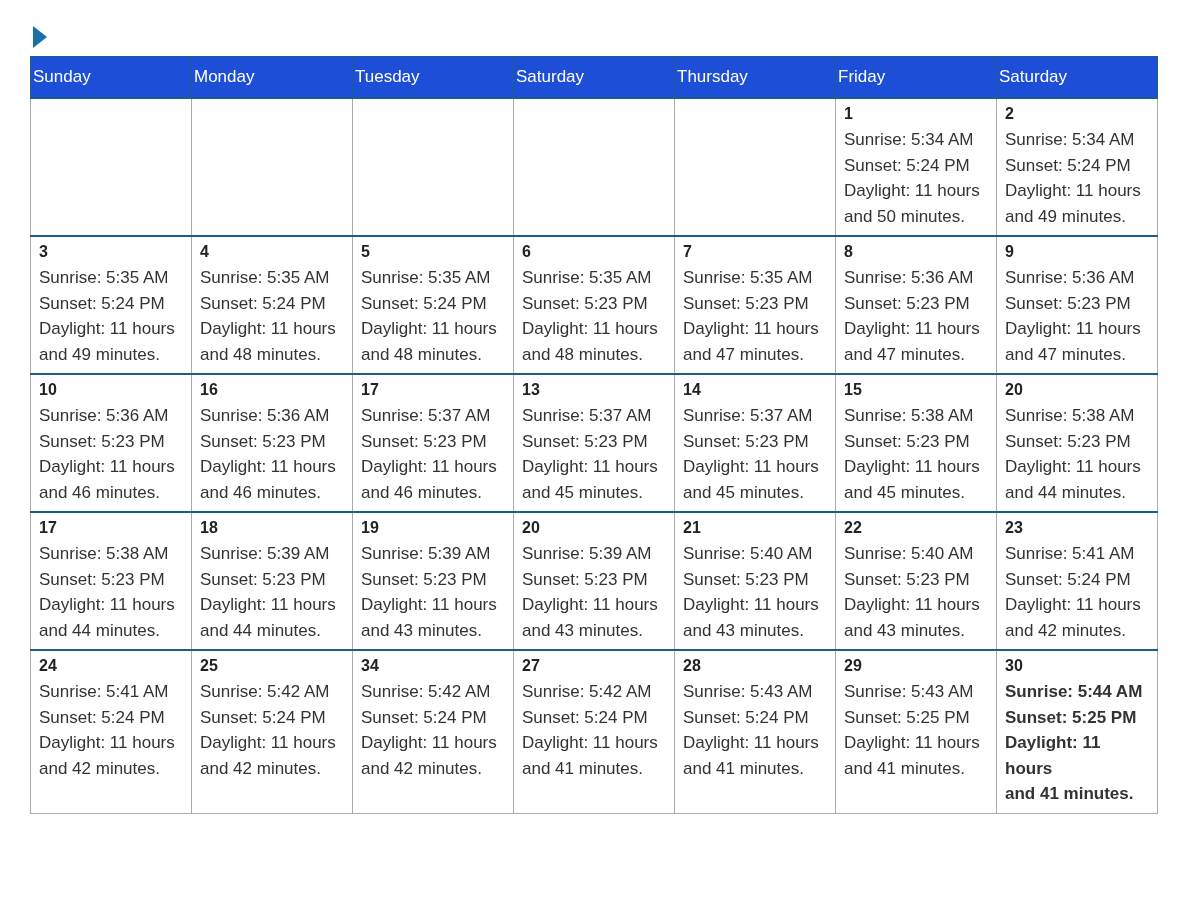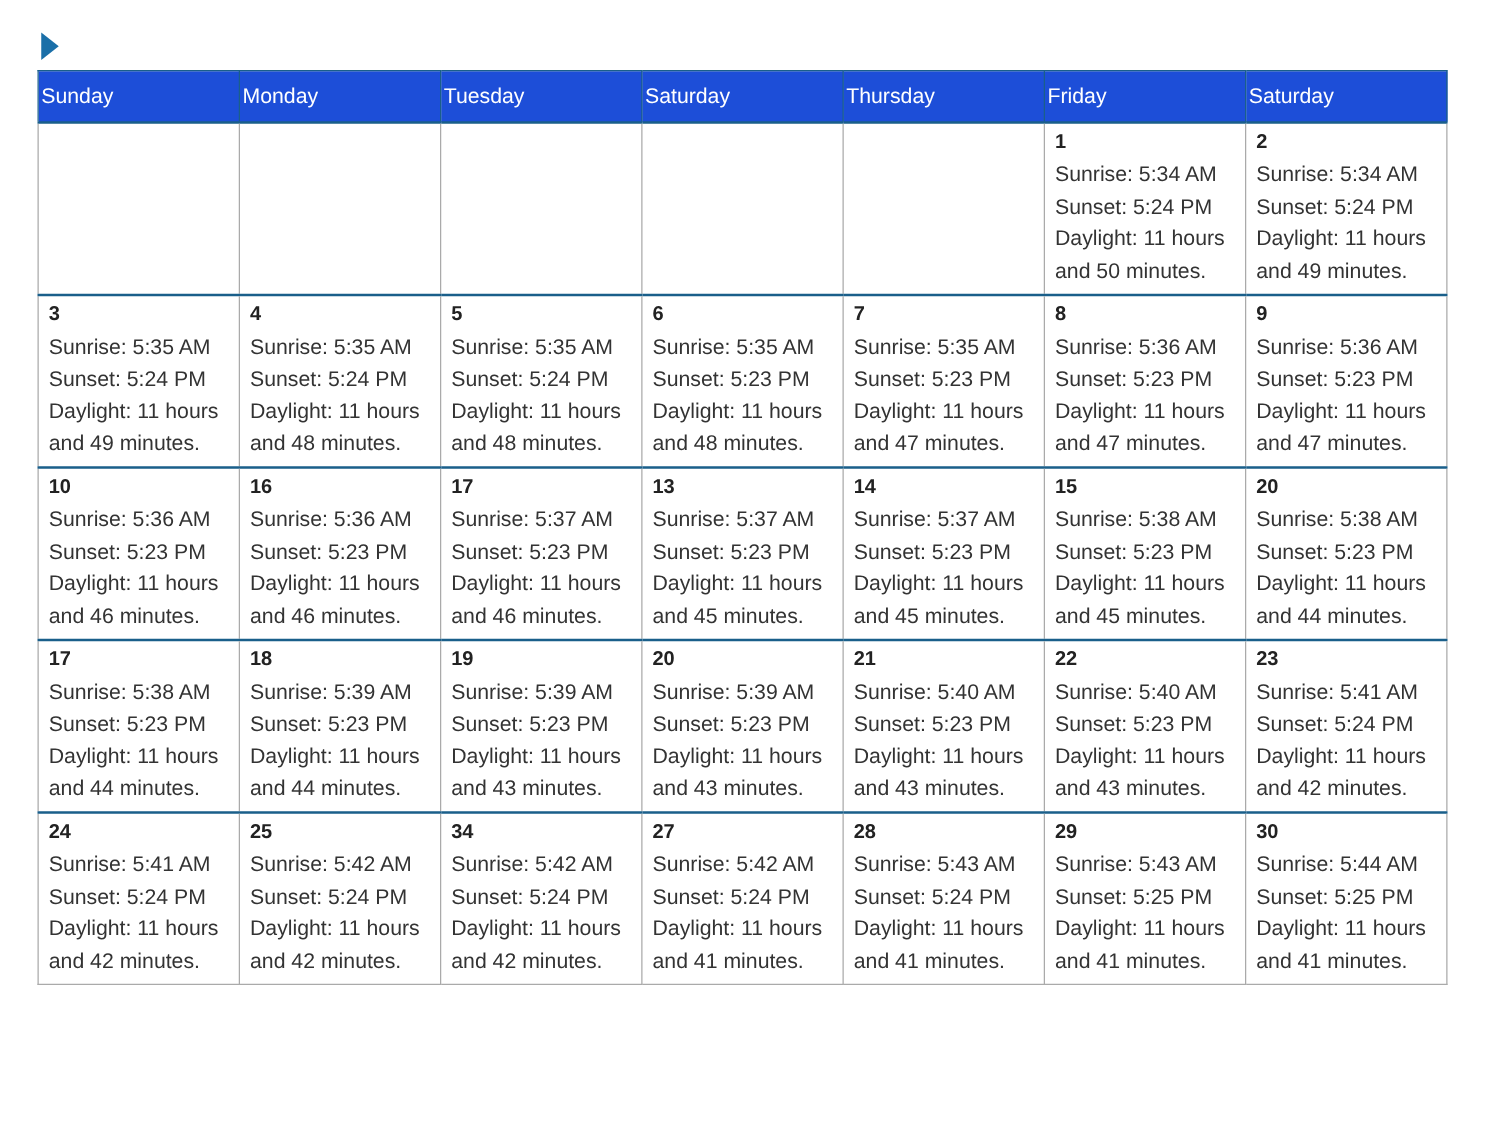--- a/index.html
+++ b/index.html
@@ -351,20 +351,20 @@
         </td>
         <td>
           <span class="day-number">29</span>
           <div class="day-info" style="white-space: pre-line;">Sunrise: 5:43 AM
 Sunset: 5:25 PM
 Daylight: 11 hours
 and 41 minutes.</div>
         </td>
         <td>
           <span class="day-number">30</span>
-          <div class="day-info" style="white-space: pre-line;">Sunrise: 5:44 AM
+          <div class="day-info" style="white-space: pre-line; font-weight: bold;">Sunrise: 5:44 AM
 Sunset: 5:25 PM
 Daylight: 11 hours
 and 41 minutes.</div>
         </td>
       </tr>
     </tbody>
 </table>
 
 </body></html>

